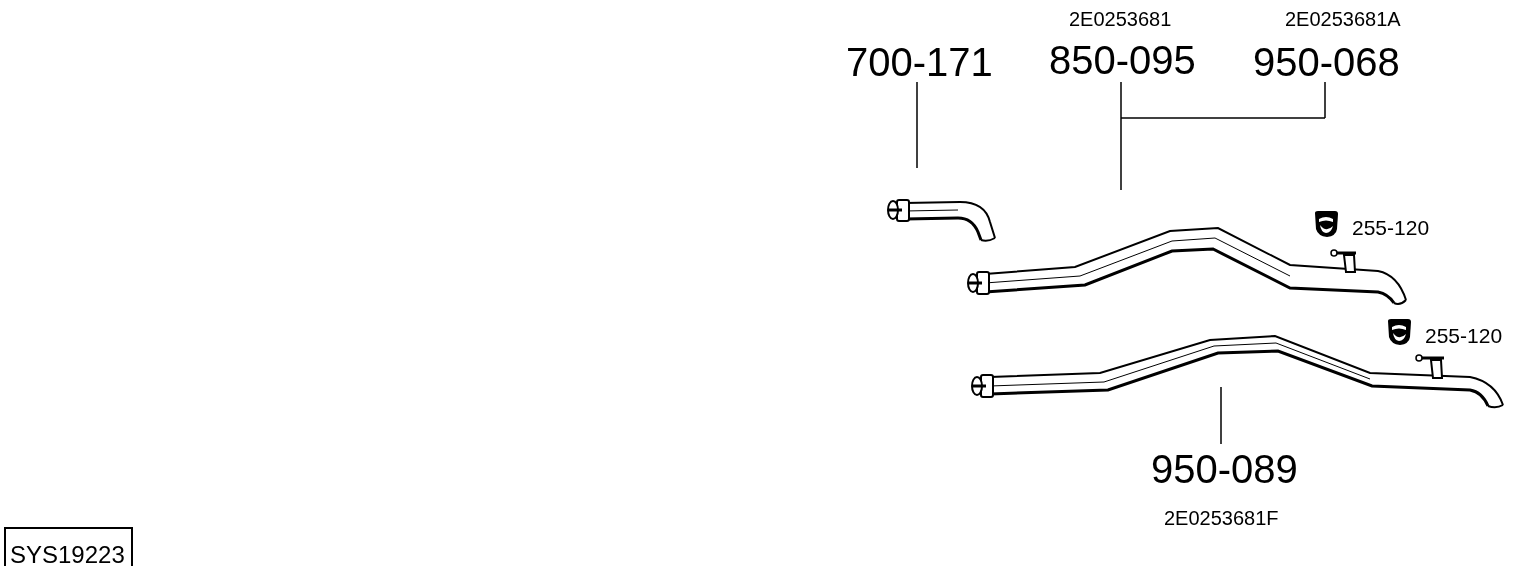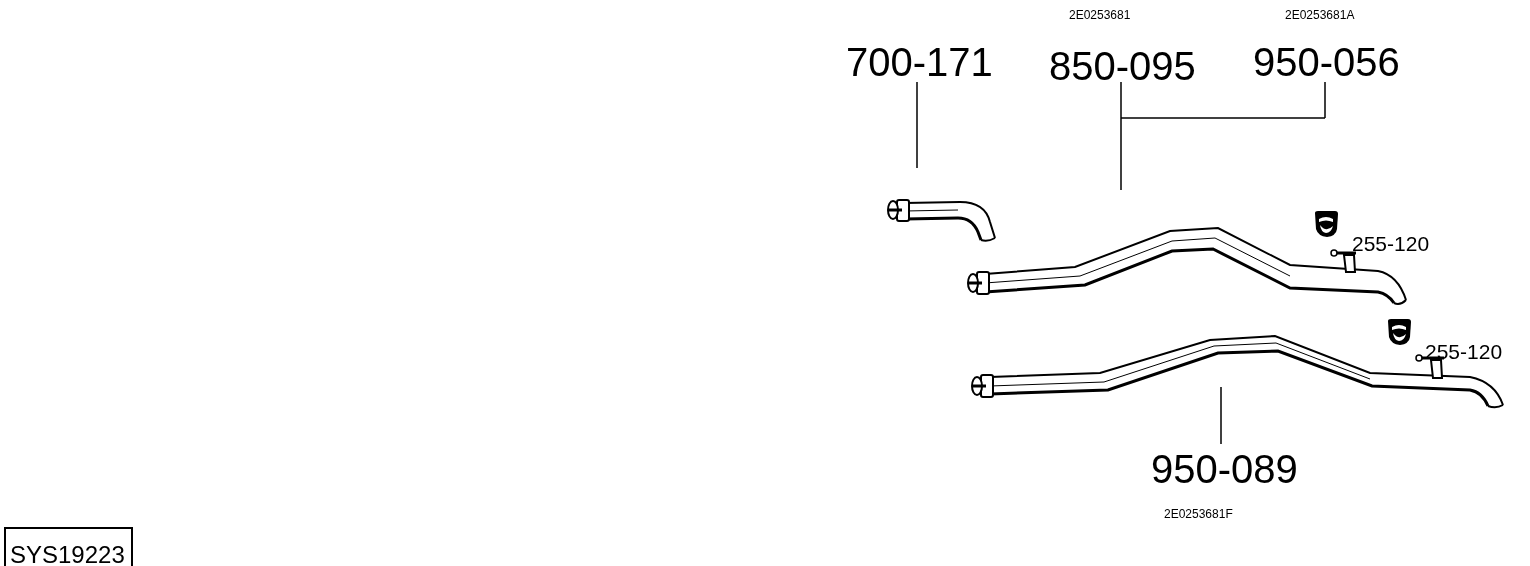--- a/index.html
+++ b/index.html
@@ -1,20 +1,20 @@
 <!DOCTYPE html>
 <html><head>
   <meta charset="utf-8">
   <style>
     html, body { margin:0; padding:0; background:#ffffff; }
     body { width:1530px; height:566px; position:relative; overflow:hidden; font-family:"Liberation Sans", sans-serif; color:#000; }
     .lbl { position:absolute; white-space:nowrap; line-height:1; }
     .part-big { font-size:40px; }
-    .oem { font-size:12px; }
-    .hanger-lbl { font-size:21px;margin-top:16px; }
+    .oem { font-size:20px; }
+    .hanger-lbl { font-size:21px; }
     .sys { position:absolute; left:4px; top:527px; border:2px solid #000; font-size:24px; padding:13px 6px 1px 4px; line-height:1.05; }
     svg.diag { position:absolute; left:0; top:0; }
   </style>
 </head>
 <body>
 
 <svg class="diag" width="1530" height="566" viewBox="0 0 1530 566">
 
   <line x1="917" y1="82" x2="917" y2="168" stroke="#000" stroke-width="1.5"></line>
   <line x1="1121" y1="82" x2="1121" y2="190" stroke="#000" stroke-width="1.5"></line>
@@ -68,22 +68,22 @@
     <path d="M1 2 Q1 0 4 0 L21 0 Q24 0 24 3 L23 18 Q22 25 13 26 Q4 25 2 18 Z" fill="#000"></path>
     <path d="M5 8 Q12 4 19 8 L19 11 Q12 8 5 11 Z" fill="#fff"></path>
     <path d="M6 14 Q12 22 19 15 Q17 22 12 22 Q7 21 6 14 Z" fill="#fff"></path>
   </g>
 </svg>
 
 <div class="lbl oem" style="left:1069px;top:9px;">2E0253681</div>
 <div class="lbl oem" style="left:1265px;top:9px;margin-left:20px;">2E0253681A</div>
 
 <div class="lbl part-big" style="left:846px;top:42px;text-align:right;">700-171</div>
-<div class="lbl part-big" style="left:1049px;top:46px;">850-095</div>
-<div class="lbl part-big" style="left:1253px;top:42px;">950-056</div>
+<div class="lbl part-big" style="left:1049px;top:40px;">850-095</div>
+<div class="lbl part-big" style="left:1253px;top:42px;">950-068</div>
 
 <div class="lbl hanger-lbl" style="left:1352px;top:217px;">255-120</div>
 <div class="lbl hanger-lbl" style="left:1425px;top:325px;">255-120</div>
 
 <div class="lbl part-big" style="left:1151px;top:449px;">950-089</div>
 <div class="lbl oem" style="left:1164px;top:500px;margin-top:8px;">2E0253681F</div>
 
 <div class="sys">SYS19223</div>
 
 </body></html>

